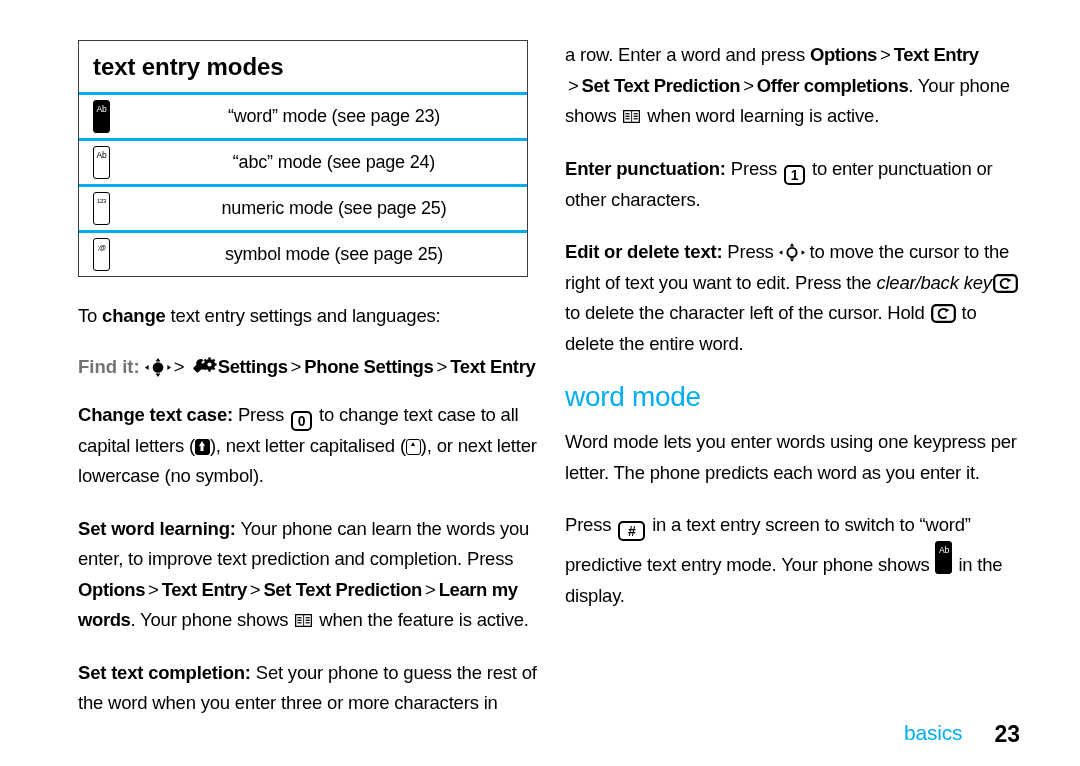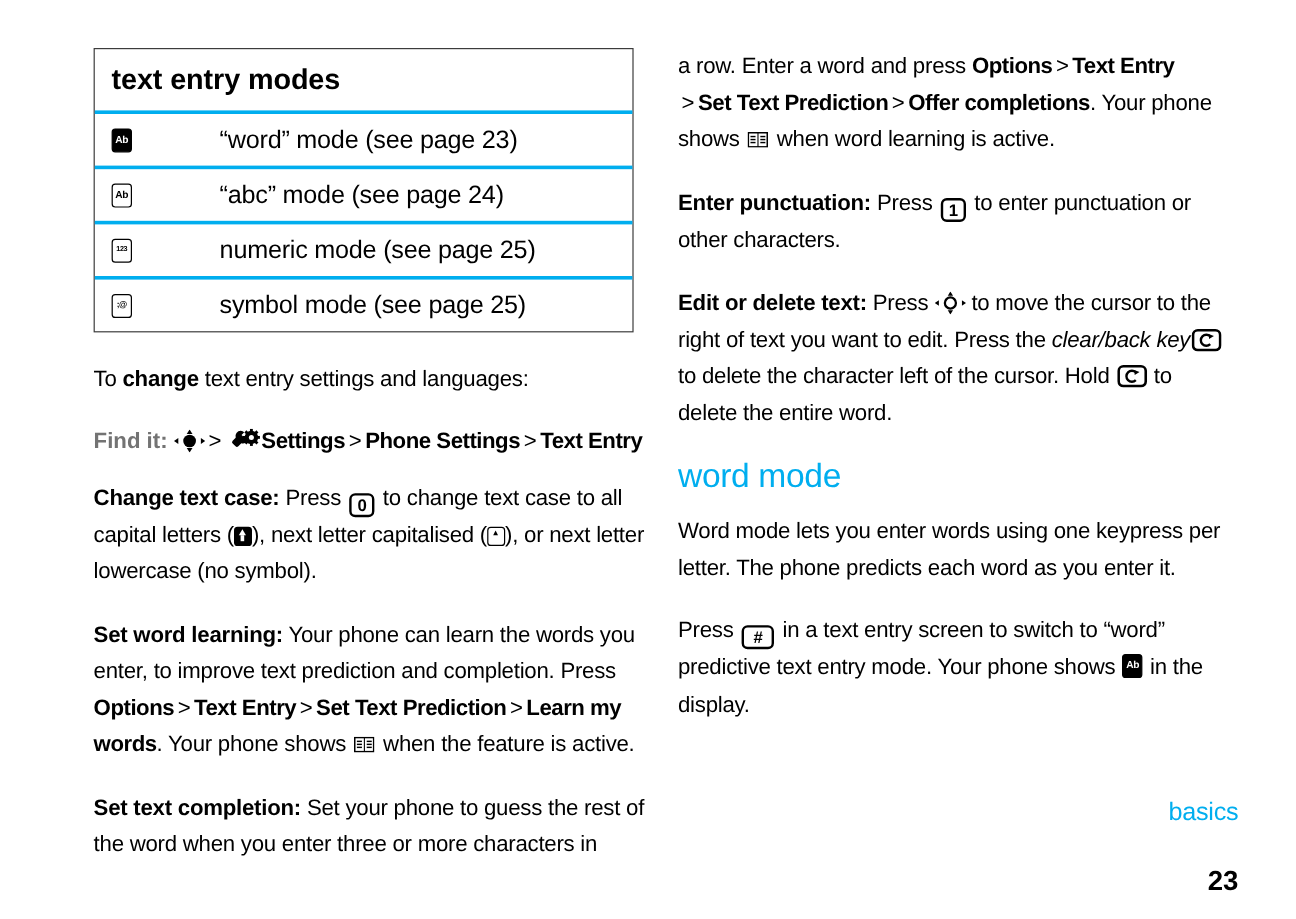--- a/index.html
+++ b/index.html
@@ -52,36 +52,36 @@
     box-sizing: border-box;
   }
   .modes-row .cell-icon {
     width: 90px;
     flex: 0 0 90px;
     display: flex;
     align-items: center;
   }
   .modes-row .cell-label {
     flex: 1;
-    text-align: left;
-    font-size: 21px;
+    text-align: center;
+    font-size: 18px;
     padding-right: 28px;
     letter-spacing: -0.2px;
   }
 
   
   .badge {
     display: inline-block;
     vertical-align: -3px;
     width: 17px;
-    height: 20px;
+    height: 33px;
     line-height: 17px;
     text-align: center;
     font-size: 8.5px;
-    font-weight: bold;
+    font-weight: normal;
     font-family: "Liberation Sans", sans-serif;
     border-radius: 3px;
     box-sizing: border-box;
     letter-spacing: -0.3px;
     overflow: hidden;
   }
   .badge-filled {
     background: #000;
     color: #fff;
     border: 1px solid #000;
@@ -199,26 +199,25 @@
     color: #00AEEF;
     font-size: 28px;
     font-weight: normal;
     margin: 16px 0 14px 0;
     letter-spacing: -0.3px;
   }
 
   
   .footer {
     position: absolute;
-    right: 48px;
+    right: 60px;
     bottom: 18px;
     display: flex;
-    align-items: flex-end;
+    align-items: flex-start;
     gap: 32px;
-    flex-direction: column;
   }
   .footer-label {
     color: #00AEEF;
     font-size: 21px;
     letter-spacing: -0.2px;
   }
   .footer-page {
     font-size: 23px;
     font-weight: bold;
     color: #000;

